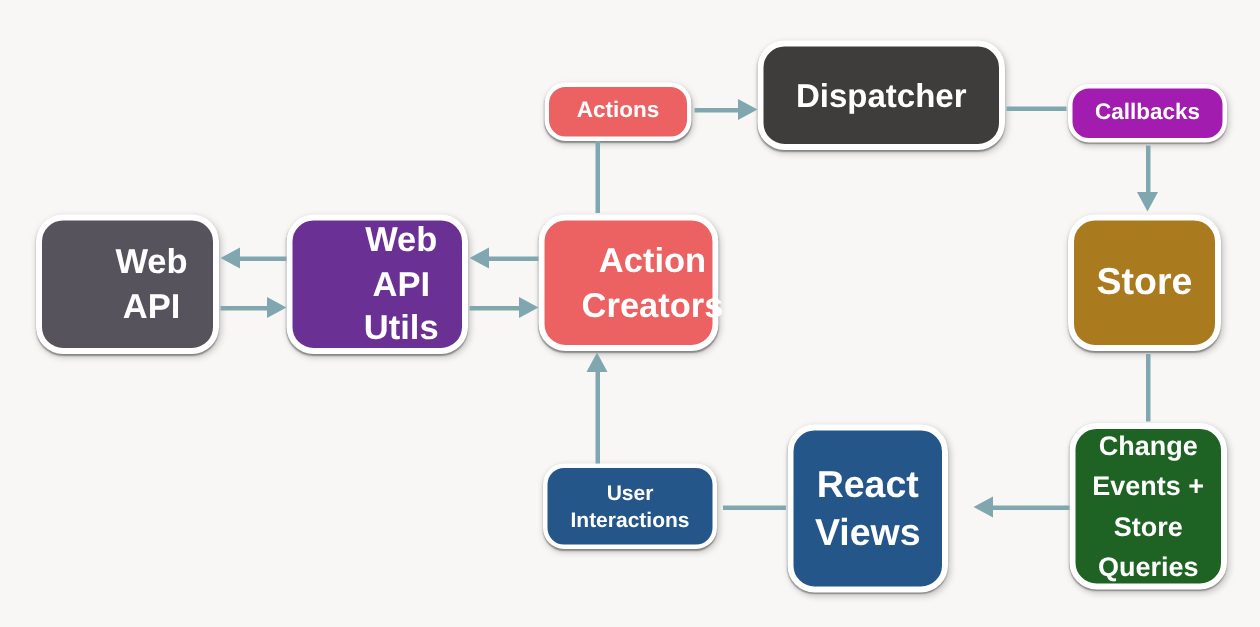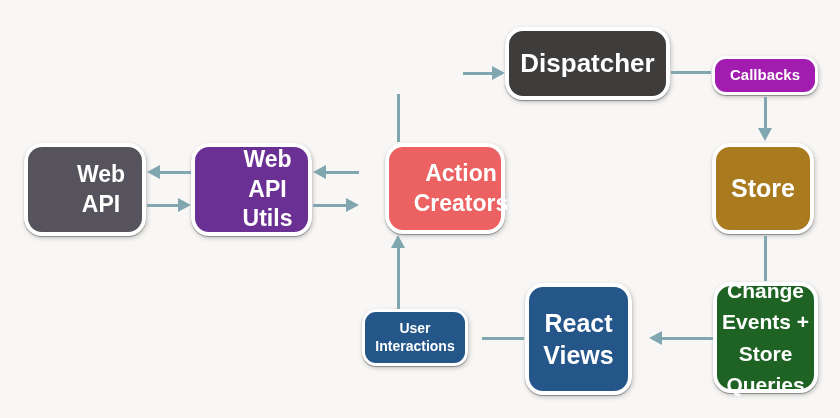--- a/index.html
+++ b/index.html
@@ -31,23 +31,23 @@
   }
   .node .label { display: block; }
   .pill {
     border-width: 3px;
     border-radius: 14px;
     font-size: 15px;
     line-height: 1.25;
   }
   .big   { font-size: 23px; line-height: 1.3; padding-left: 32px; }
   .big2  { font-size: 25px; line-height: 1.3; }
-  .title { font-size: 26px; }
+  .title { font-size: 22px; }
   .small-multiline { font-size: 14px; }
-  .green-box { font-size: 21px; line-height: 1.5; }
+  .green-box { font-size: 18px; line-height: 1.5; }
   .line-h {
     position: absolute;
     height: 3px;
     background: var(--connector, #80a7b0);
   }
   .line-v {
     position: absolute;
     width: 3px;
     background: var(--connector, #80a7b0);
   }
@@ -79,24 +79,27 @@
 <div class="canvas">
 
   <div class="node big" style="left: 24px; top: 143px; width: 122px; height: 93px; background: rgb(86, 83, 92);">
     <span class="label">Web<br>API</span>
   </div>
 
   <div class="node big" style="left: 191px; top: 143px; width: 121px; height: 93px; background: rgb(107, 48, 148);">
     <span class="label">Web<br>API Utils</span>
   </div>
 
-  <div class="node big" style="left: 359px; top: 143px; width: 120px; height: 91px; background: rgb(236, 98, 98); margin-left: 26px;">
+  <div class="node big" style="left: 359px; top: 143px; width: 120px; height: 91px; background: rgb(236, 98, 98);">
     <span class="label">Action<br>Creators</span>
   </div>
 
+  <div class="node pill" style="left: 363px; top: 55px; width: 98px; height: 39px; background: rgb(236, 98, 98);">
+    <span class="label">Actions</span>
+  </div>
 
   <div class="node title" style="left: 505px; top: 27px; width: 165px; height: 73px; background: rgb(63, 60, 60);">
     <span class="label">Dispatcher</span>
   </div>
 
   <div class="node pill" style="left: 712px; top: 56px; width: 106px; height: 39px; background: #a21caf;">
     <span class="label">Callbacks</span>
   </div>
 
   <div class="node big2" style="left: 712px; top: 143px; width: 102px; height: 91px; background: rgb(170, 122, 30);">
@@ -104,21 +107,21 @@
   </div>
 
   <div class="node green-box" style="left: 713px; top: 282px; width: 105px; height: 111px; background: rgb(30, 99, 35);">
     <span class="label">Change<br>Events +<br>Store<br>Queries</span>
   </div>
 
   <div class="node big2" style="left: 525px; top: 283px; width: 107px; height: 112px; background: rgb(36, 86, 138);">
     <span class="label">React<br>Views</span>
   </div>
 
-  <div class="node pill small-multiline" style="left: 362px; top: 309px; width: 106px; height: 57px; background: rgb(36, 86, 138);">
+  <div class="node pill small-multiline" style="left: 362px; top: 309px; width: 116px; height: 57px; background: rgb(36, 86, 138);">
     <span class="label">User<br>Interactions</span>
   </div>
 
   <div class="line-h" style="left:463px; top:72px; width:30px;"></div>
   <div class="arrow arrow-right" style="left:492px; top:66px;"></div>
 
   <div class="line-h" style="left:671px; top:71px; width:40px;"></div>
 
   <div class="line-v" style="left:764px; top:97px; height:32px;"></div>
   <div class="arrow arrow-down" style="left:758px; top:128px;"></div>

